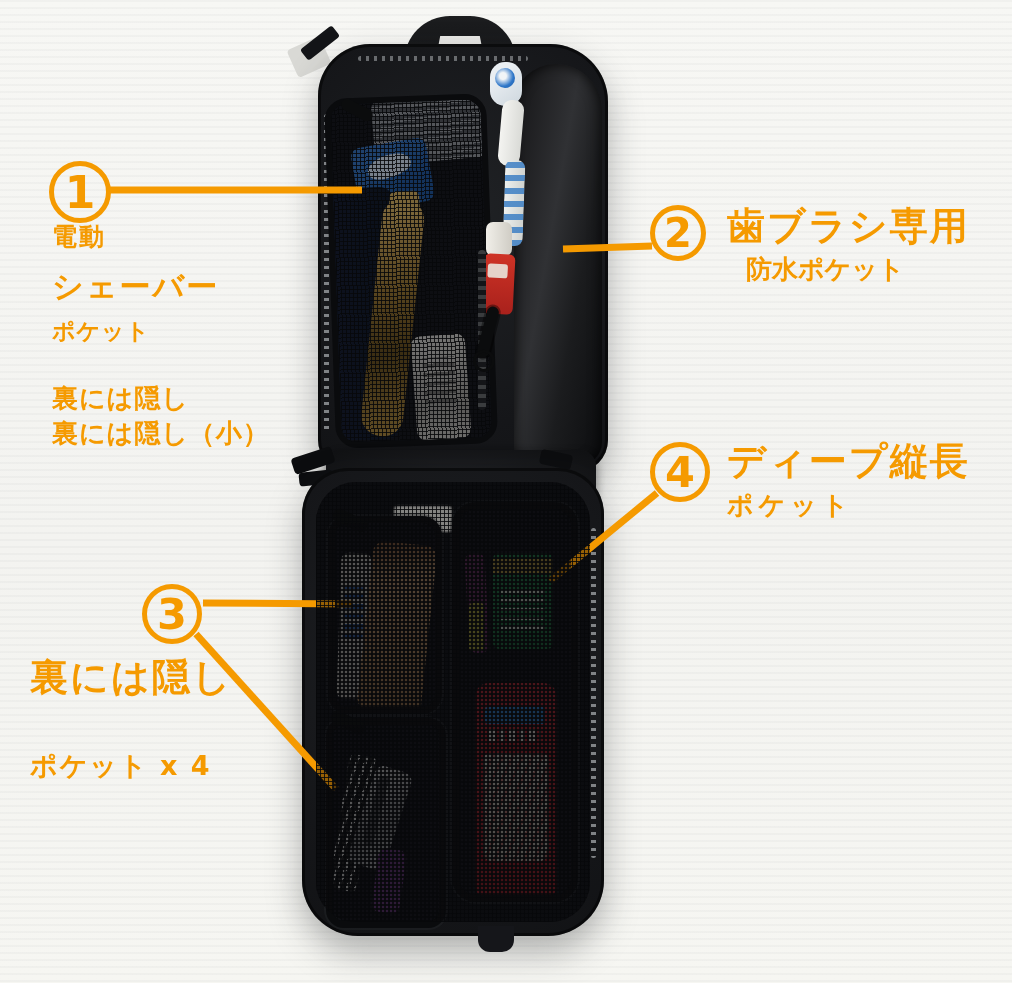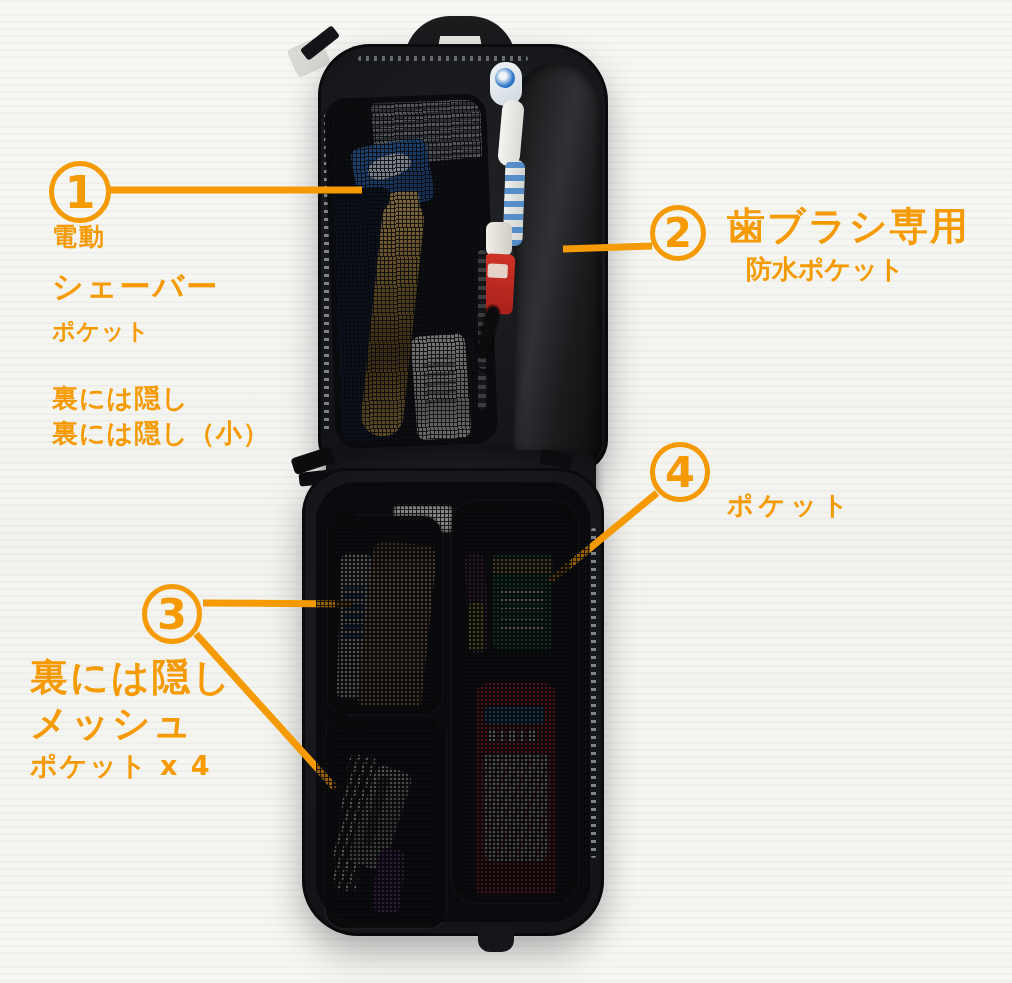--- a/index.html
+++ b/index.html
@@ -389,18 +389,18 @@
   <div class="lbl t1c">ポケット</div>
   <div class="lbl t1d">裏には隠し</div>
   <div class="lbl t1e">裏には隠し（小）</div>
 
   <div class="num-circle n2">2</div>
   <div class="lbl t2a">歯ブラシ専用</div>
   <div class="lbl t2b">防水ポケット</div>
 
   <div class="num-circle n3">3</div>
   <div class="lbl t3a">裏には隠し</div>
-  <div class="lbl t3b">メッシュ</div>
   <div class="lbl t3c">ポケット x 4</div>
 
   <div class="num-circle n4">4</div>
+  <div class="lbl t4a">ディープ縦長</div>
   <div class="lbl t4b">ポケット</div>
 </div>
 
 </body></html>

